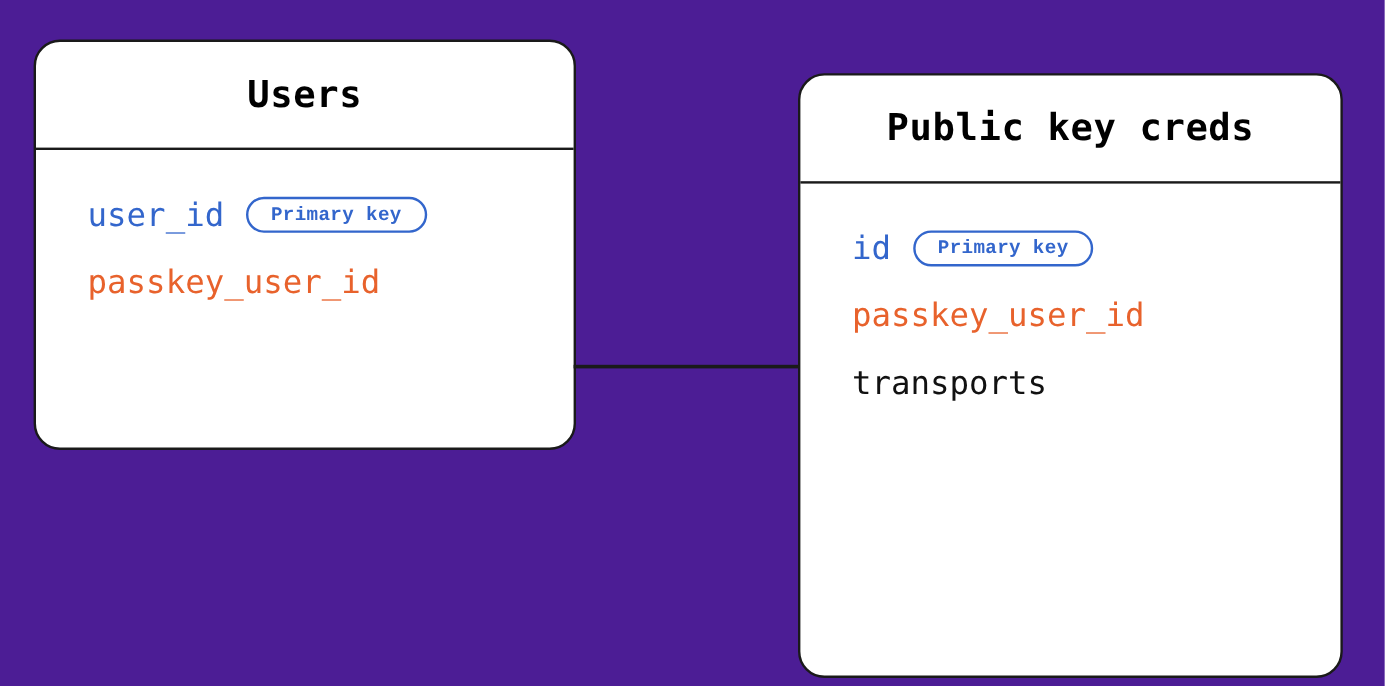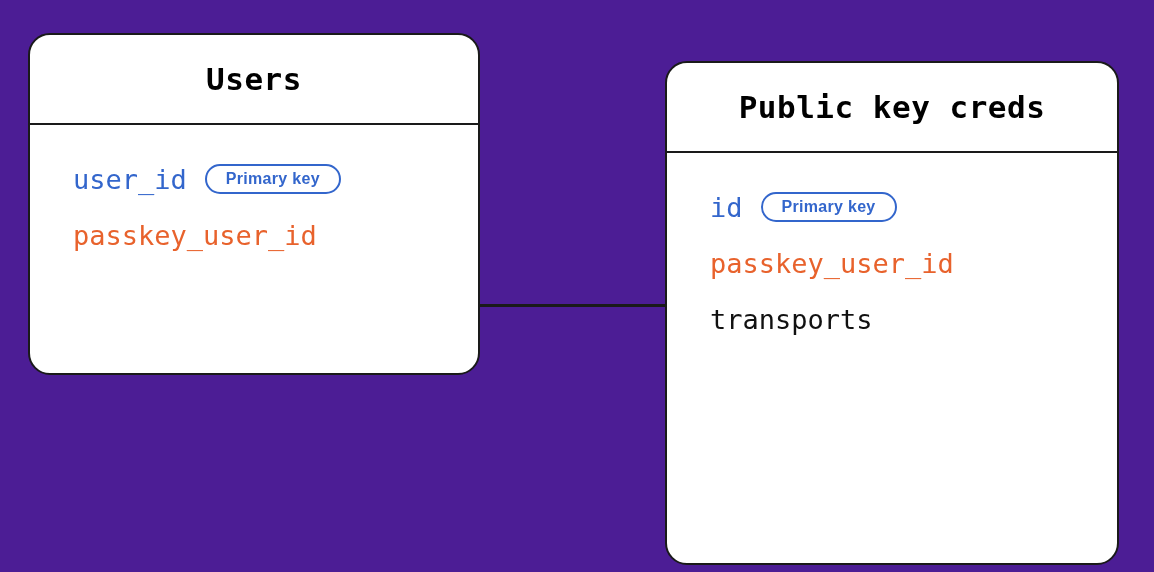--- a/index.html
+++ b/index.html
@@ -81,21 +81,21 @@
   .badge {
     margin-left: 18px;
     box-sizing: border-box;
     display: inline-flex;
     align-items: center;
     justify-content: center;
     height: 30px;
     padding: 0 19px;
     border: 2px solid #3366cc;
     border-radius: 999px;
-    font-family: Liberation Sans, sans-serif;
+    font-family: Liberation Mono, monospace;
     font-size: 16px;
     font-weight: 700;
     color: #3366cc;
     letter-spacing: 0.3px;
     white-space: nowrap;
   }
 
   
   #relationship-connector {
     position: absolute;

